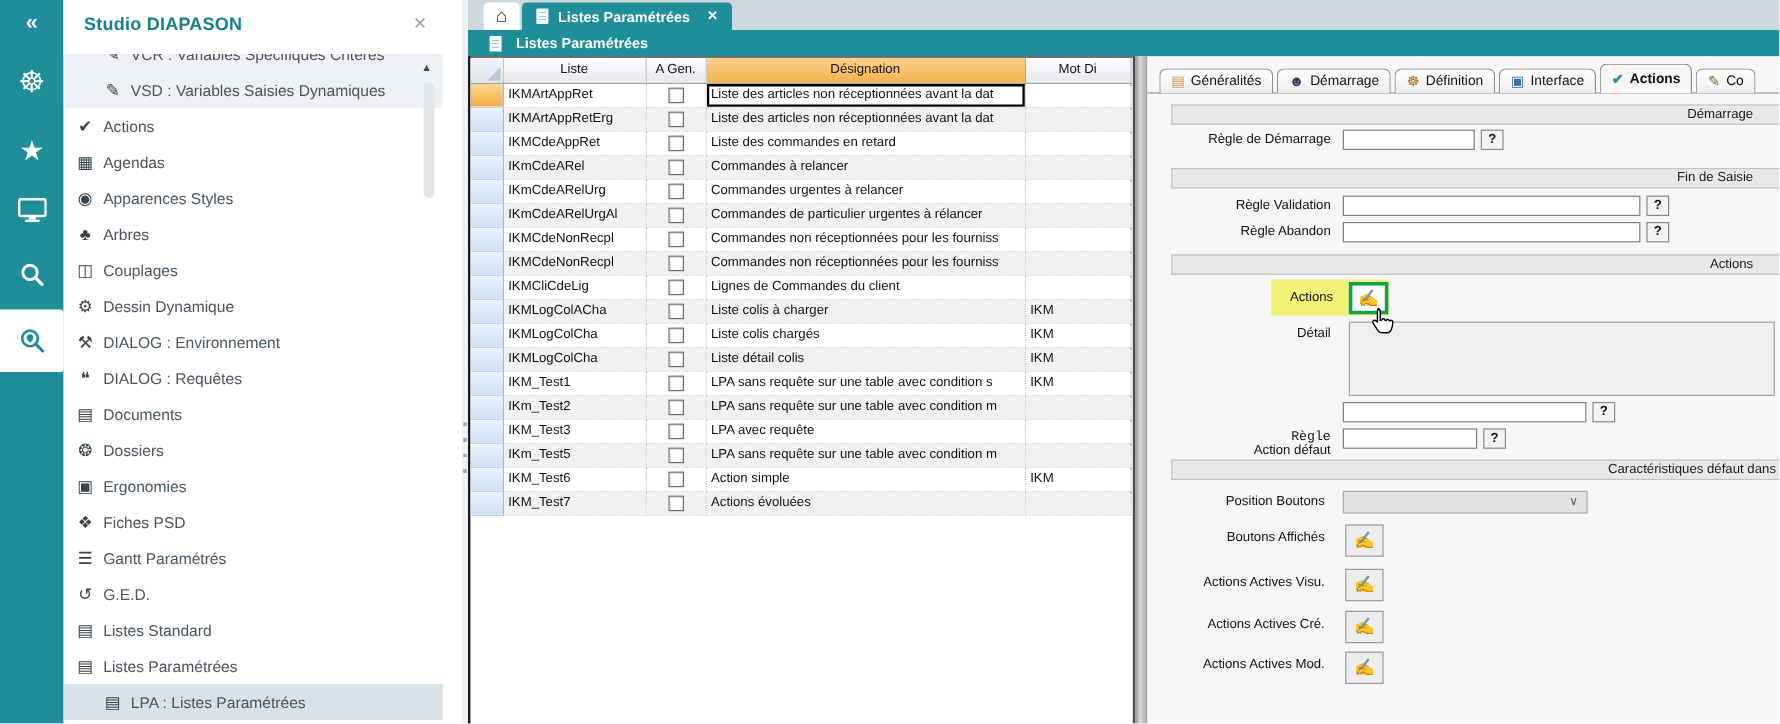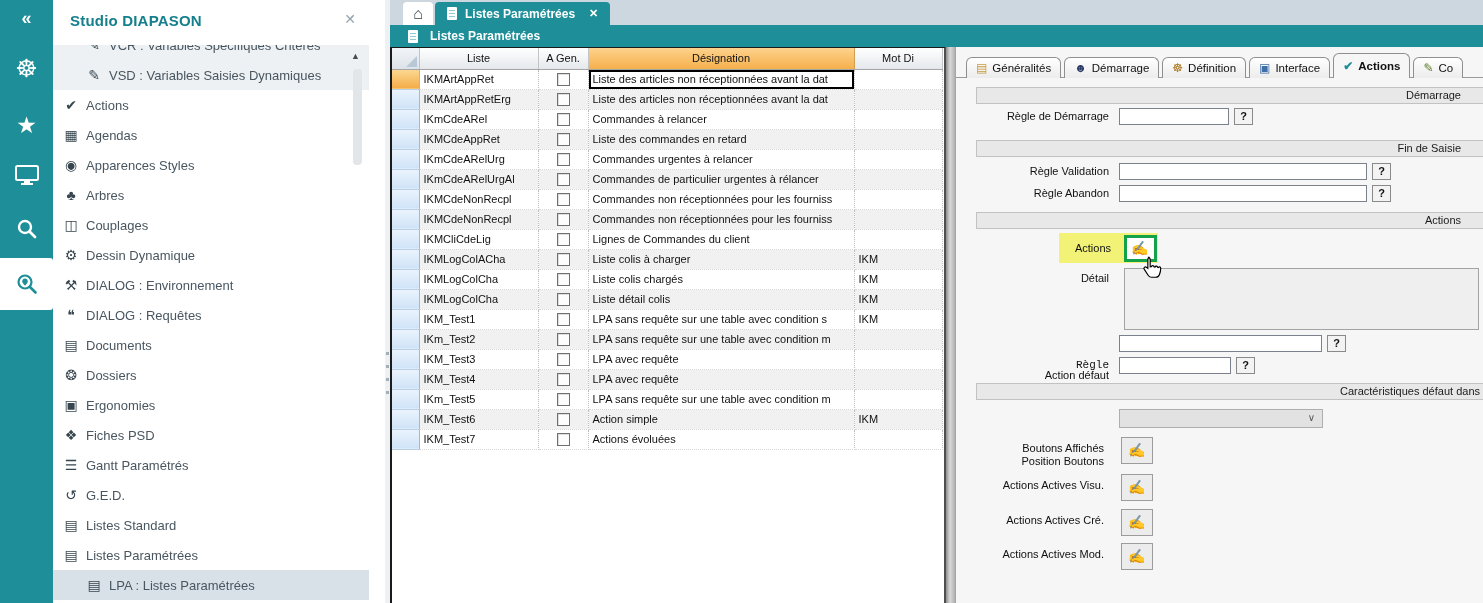--- a/index.html
+++ b/index.html
@@ -312,35 +312,35 @@
             <td>IKMArtAppRetErg</td>
             <td class="agen">
               <span class="cb"></span>
             </td>
             <td class="des">Liste des articles non réceptionnées avant la dat</td>
             <td></td>
           </tr>
 
           <tr>
             <td class="sel"></td>
+            <td>IKMCdeAppRet</td>
+            <td class="agen">
+              <span class="cb"></span>
+            </td>
+            <td class="des">Liste des commandes en retard</td>
+            <td></td>
+          </tr>
+
+          <tr>
+            <td class="sel"></td>
             <td>IKmCdeARel</td>
             <td class="agen">
               <span class="cb"></span>
             </td>
             <td class="des">Commandes à relancer</td>
-            <td></td>
-          </tr>
-
-          <tr>
-            <td class="sel"></td>
-            <td>IKMCdeAppRet</td>
-            <td class="agen">
-              <span class="cb"></span>
-            </td>
-            <td class="des">Liste des commandes en retard</td>
             <td></td>
           </tr>
 
           <tr>
             <td class="sel"></td>
             <td>IKmCdeARelUrg</td>
             <td class="agen">
               <span class="cb"></span>
             </td>
             <td class="des">Commandes urgentes à relancer</td>
@@ -441,29 +441,20 @@
           <tr>
             <td class="sel"></td>
             <td>IKM_Test3</td>
             <td class="agen">
               <span class="cb"></span>
             </td>
             <td class="des">LPA avec requête</td>
             <td></td>
           </tr>
 
-          <tr>
-            <td class="sel"></td>
-            <td>IKM_Test4</td>
-            <td class="agen">
-              <span class="cb"></span>
-            </td>
-            <td class="des">LPA avec requête</td>
-            <td></td>
-          </tr>
 
           <tr>
             <td class="sel"></td>
             <td>IKm_Test5</td>
             <td class="agen">
               <span class="cb"></span>
             </td>
             <td class="des">LPA sans requête sur une table avec condition m</td>
             <td></td>
           </tr>
@@ -553,21 +544,21 @@
     <div class="plabel" style="top:223px;text-align:right;">Détail</div>
     <div class="detailbox"></div>
     <div class="plabel" style="top:288px;margin-top:32px;">Action défaut</div>
     <input class="pinput" style="left: 163px; top: 288px; width: 203px;">
     <div class="qbtn" style="left:371px; top:288px;">?</div>
     <div class="plabel" style="top:310px;font-family:Liberation Mono, monospace;">Règle</div>
     <input class="pinput" style="left: 163px; top: 310px; width: 112px;">
     <div class="qbtn" style="left:280px; top:310px;">?</div>
 
     <div class="bar bar-car">Caractéristiques défaut dans</div>
-    <div class="plabel" style="top:363px; width:135px;margin-top:43px;">Position Boutons</div>
+    <div class="plabel" style="top:363px; width:135px;">Position Boutons</div>
     <div class="dropdown">
       <span class="chev">∨</span>
     </div>
 
     <div>
 
         <div class="abrow">
           <div class="ablabel">Boutons Affichés</div>
           <div class="abbtn">✍</div>
         </div>

